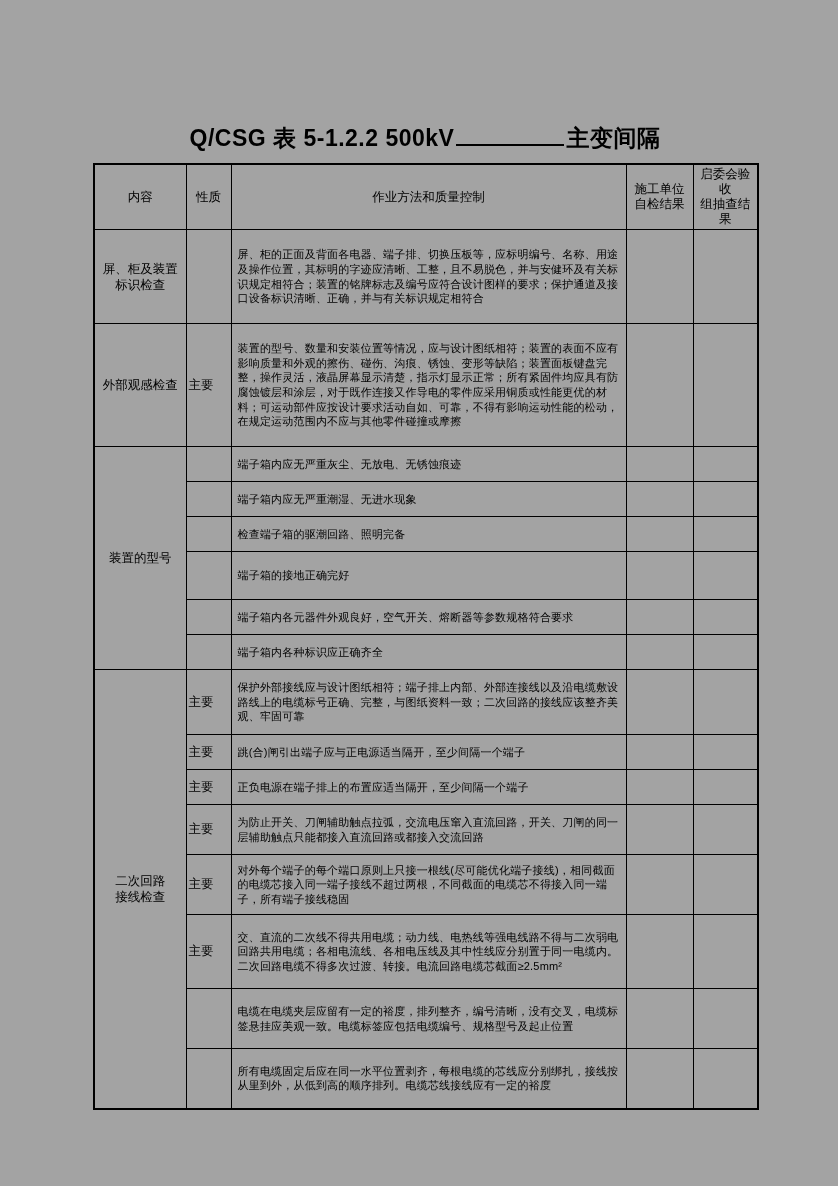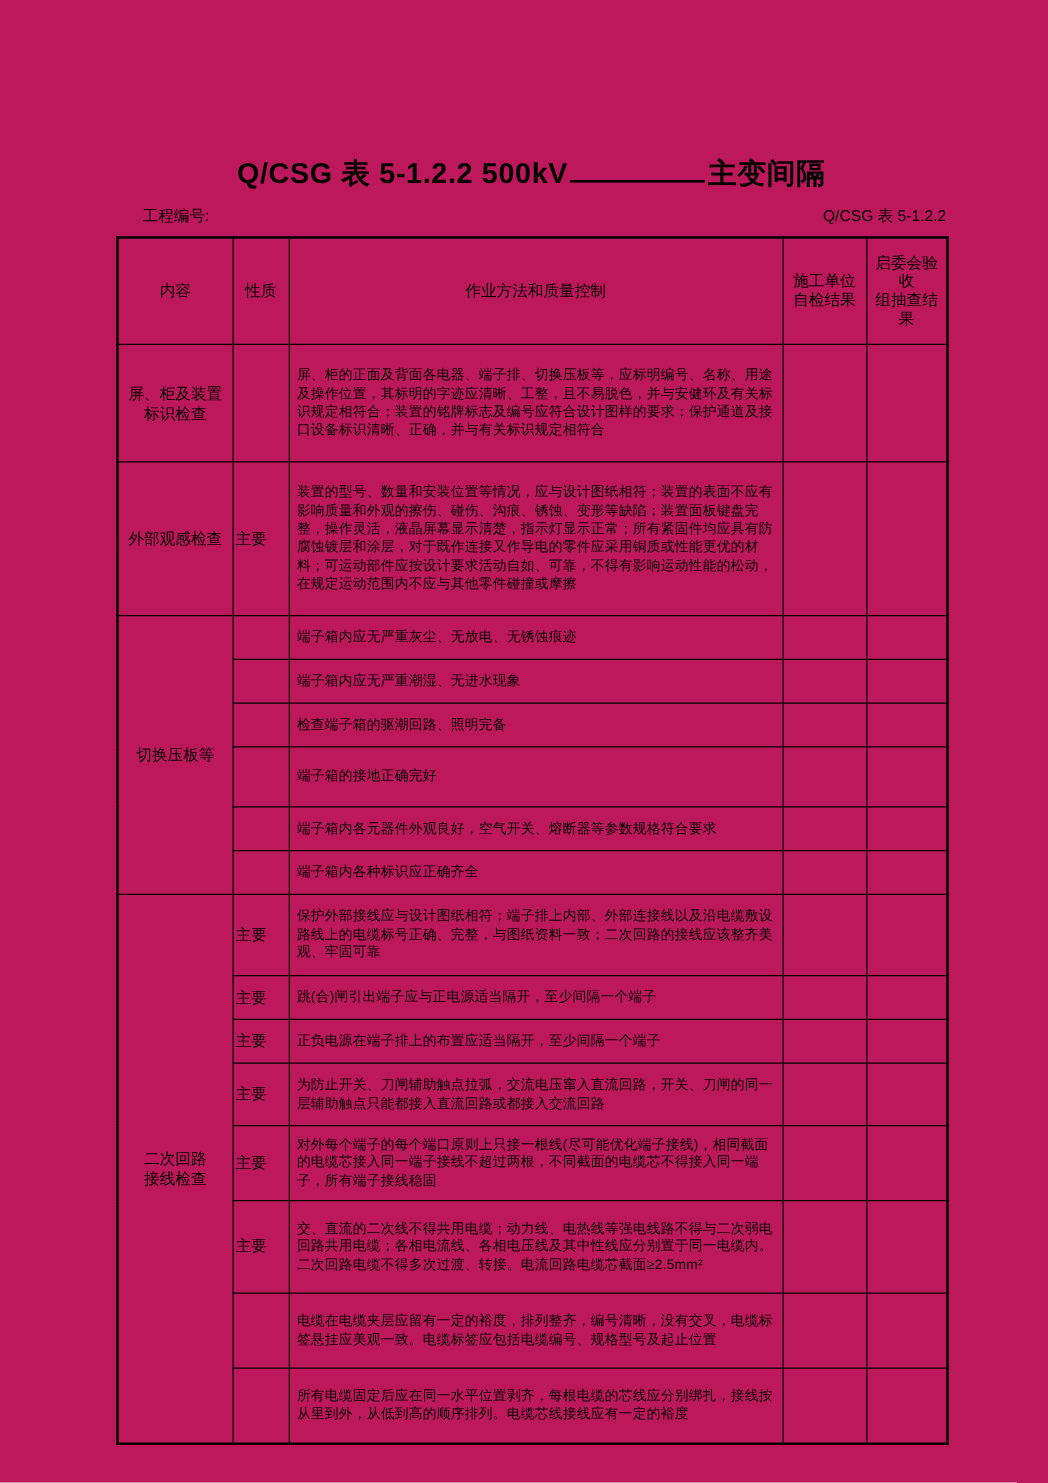--- a/index.html
+++ b/index.html
@@ -1,21 +1,21 @@
 <!DOCTYPE html>
 <html><head>
 <meta charset="utf-8">
 <style>
   * { margin: 0; padding: 0; box-sizing: border-box; }
   html, body { background: #e8e8e8; }
   .page {
     position: relative;
     width: 838px;
     height: 1186px;
-    background: #be185d;
+    background: #a3a3a3;
     margin: 0 auto;
     font-family: "Liberation Sans", "DejaVu Sans", sans-serif;
     color: #000000;
     overflow: hidden;
   }
   .doc {
     width: 664px;
     margin-left: 93px;
     padding-top: 122px;
   }
@@ -54,21 +54,21 @@
   table.qtable th, table.qtable td {
     border: 1px solid #000;
     vertical-align: middle;
     font-weight: normal;
   }
   table.qtable th {
     font-size: 12.5px;
     text-align: center;
     white-space: pre-line;
     line-height: 15px;
-    padding: 12px 2px;
+    padding: 2px 2px;
   }
   td.content-cell {
     font-size: 12.5px;
     text-align: center;
     white-space: pre-line;
     line-height: 16px;
     padding: 2px 3px;
   }
   td.nature-cell {
     font-size: 12.5px;
@@ -86,24 +86,20 @@
 </style>
 </head>
 <body>
 
 <div class="page">
   <div class="doc">
 
     <div class="title-line"><span>Q/CSG 表 5-1.2.2 500kV</span><span class="blank-underline"></span><span>主变间隔</span></div>
 
 
-    <div class="meta-row">
-      <span>工程编号:</span>
-      <span>Q/CSG 表 5-1.2.2</span>
-    </div>
 
     <table class="qtable">
       <colgroup>
         <col style="width:92px">
         <col style="width:45px">
         <col style="width:395px">
         <col style="width:67px">
         <col style="width:65px">
       </colgroup>
       <thead>
@@ -127,21 +123,21 @@
             <td class="result-cell"></td>
           </tr>
           <tr style="height: 123px;">
             <td class="content-cell" rowspan="1">外部观感检查</td>
             <td class="nature-cell">主要</td>
             <td class="method-cell">装置的型号、数量和安装位置等情况，应与设计图纸相符；装置的表面不应有影响质量和外观的擦伤、碰伤、沟痕、锈蚀、变形等缺陷；装置面板键盘完整，操作灵活，液晶屏幕显示清楚，指示灯显示正常；所有紧固件均应具有防腐蚀镀层和涂层，对于既作连接又作导电的零件应采用铜质或性能更优的材料；可运动部件应按设计要求活动自如、可靠，不得有影响运动性能的松动，在规定运动范围内不应与其他零件碰撞或摩擦</td>
             <td class="result-cell"></td>
             <td class="result-cell"></td>
           </tr>
           <tr style="height: 35px;">
-            <td class="content-cell" rowspan="6">切换压板等</td>
+            <td class="content-cell" rowspan="6">装置的型号</td>
             <td class="nature-cell"></td>
             <td class="method-cell">端子箱内应无严重灰尘、无放电、无锈蚀痕迹</td>
             <td class="result-cell"></td>
             <td class="result-cell"></td>
           </tr>
           <tr style="height: 35px;">
             <td class="nature-cell"></td>
             <td class="method-cell">端子箱内应无严重潮湿、无进水现象</td>
             <td class="result-cell"></td>
             <td class="result-cell"></td>

